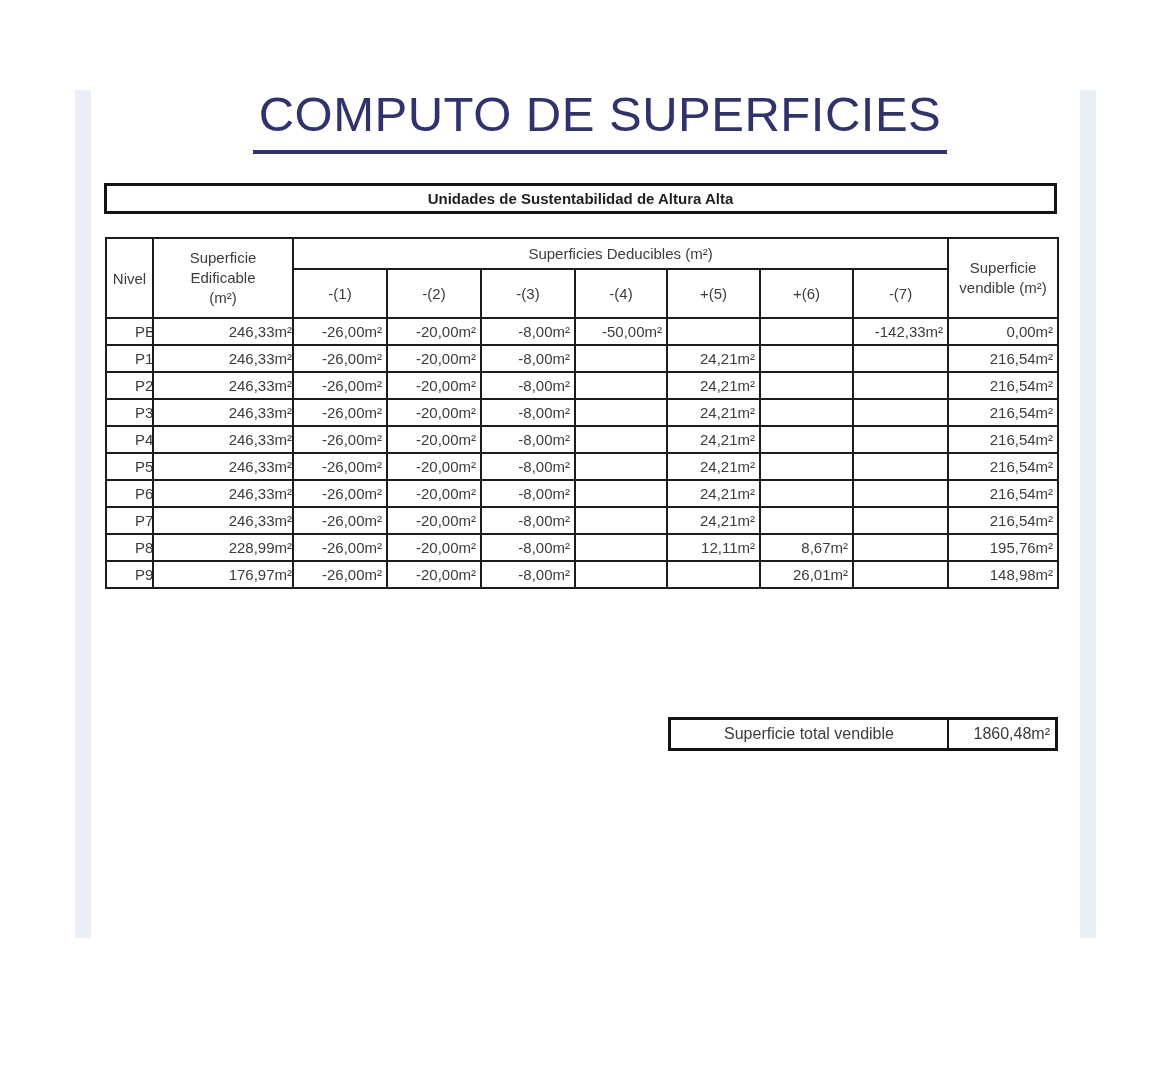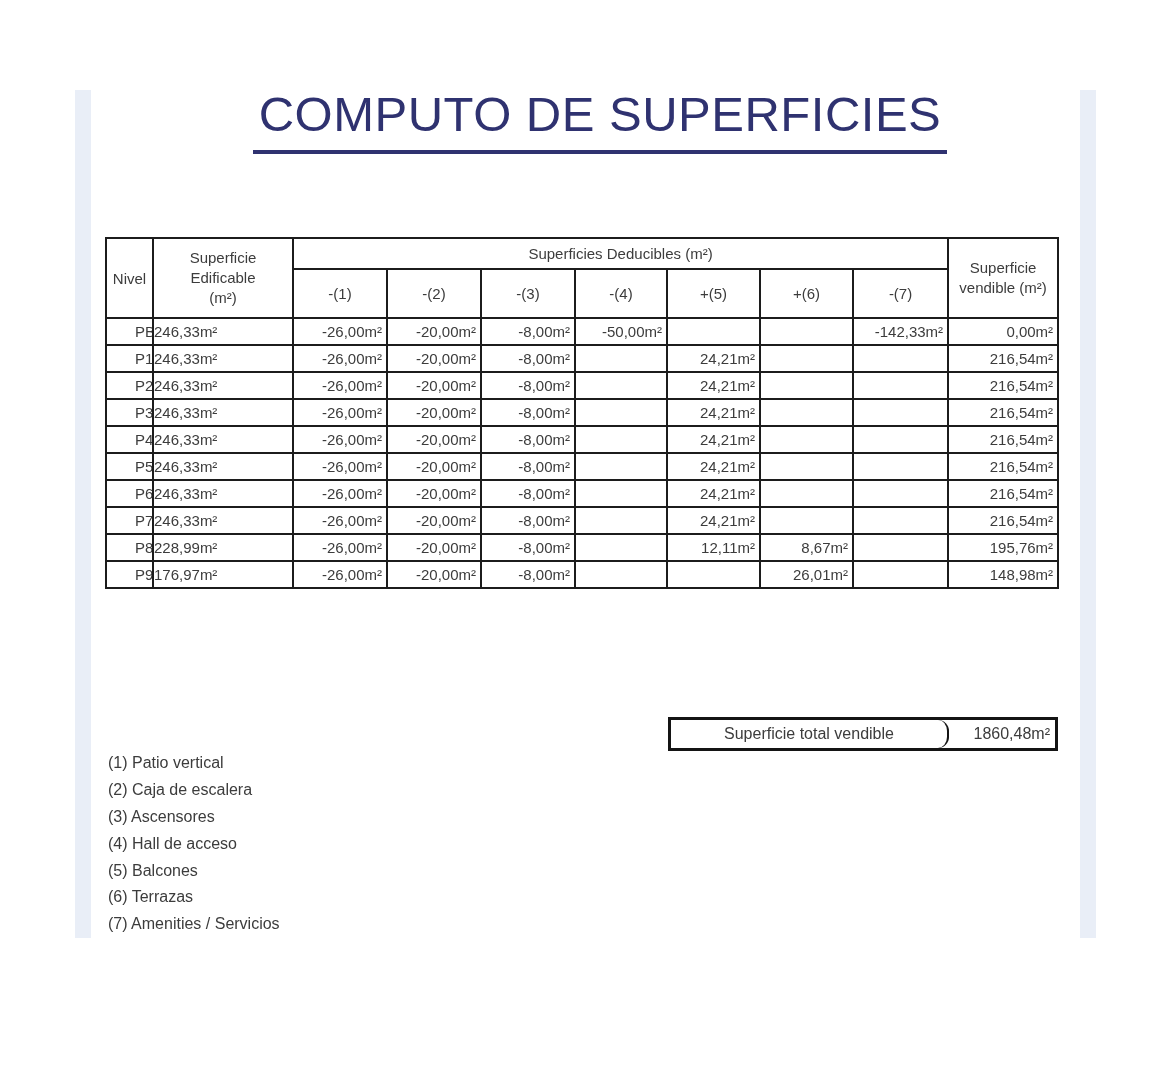--- a/index.html
+++ b/index.html
@@ -83,42 +83,41 @@
   .surface-table thead tr.hrow2 { height: 49px; }
   .surface-table tbody tr { height: 27px; }
 
   .c-nivel  { text-align: center; vertical-align: middle; border-radius: 10px; }
   .c-edif   { text-align: center; vertical-align: middle; padding: 0 22px; line-height: 1.35; }
   .c-group  { text-align: center; vertical-align: middle; border-radius: 13px; }
   .c-ded    { text-align: center; vertical-align: middle; }
   .c-vend   { vertical-align: middle; padding: 0 2px; line-height: 1.35; }
 
   .cell-nivel { text-align: center; padding-left: 28px; }
-  .cell-edif  { text-align: left; }
+  .cell-edif  { text-align: right; }
   .cell-num   { text-align: right; padding-right: 4px; }
 
   
   .total-box {
     position: absolute;
     left: 668px;
     top: 717px;
     width: 390px;
     height: 34px;
     border: 3px solid #141414;
     display: flex;
     font-size: 16px;
     color: #3c3c3c;
   }
   .total-label {
     width: 278px;
     display: flex;
     align-items: center;
     justify-content: center;
     border-right: 2px solid #141414;
-    border-radius: 11px;
   }
   .total-value {
     flex: 1;
     display: flex;
     align-items: center;
     justify-content: flex-end;
     padding-right: 5px;
     padding-left: 8px;
   }
 
@@ -141,20 +140,23 @@
 
 <div class="page">
 
   <div class="edge edge-left"></div>
   <div class="edge edge-right"></div>
 
   <div class="title-wrap">
     <span class="title-text">COMPUTO DE SUPERFICIES</span>
   </div>
 
+  <div class="subtitle-box">
+    <span>Unidades de Sustentabilidad de Altura Alta</span>
+  </div>
 
   <table class="surface-table">
     <colgroup>
       <col style="width:47px">
       <col style="width:140px">
       <col style="width:94px">
       <col style="width:94px">
       <col style="width:94px">
       <col style="width:92px">
       <col style="width:93px">
@@ -301,23 +303,14 @@
           <td class="cell-num">148,98m²</td>
         </tr>
       </tbody>
   </table>
 
   <div class="total-box">
     <div class="total-label">Superficie total vendible</div>
     <div class="total-value">1860,48m²</div>
   </div>
 
-  <div class="footnotes" id="footnotes">
-      <div class="footnote">(1) Patio vertical</div>
-      <div class="footnote">(2) Caja de escalera</div>
-      <div class="footnote">(3) Ascensores</div>
-      <div class="footnote">(4) Hall de acceso</div>
-      <div class="footnote">(5) Balcones</div>
-      <div class="footnote">(6) Terrazas</div>
-      <div class="footnote">(7) Amenities / Servicios</div>
-    </div>
 
 </div>
 
 </body></html>

